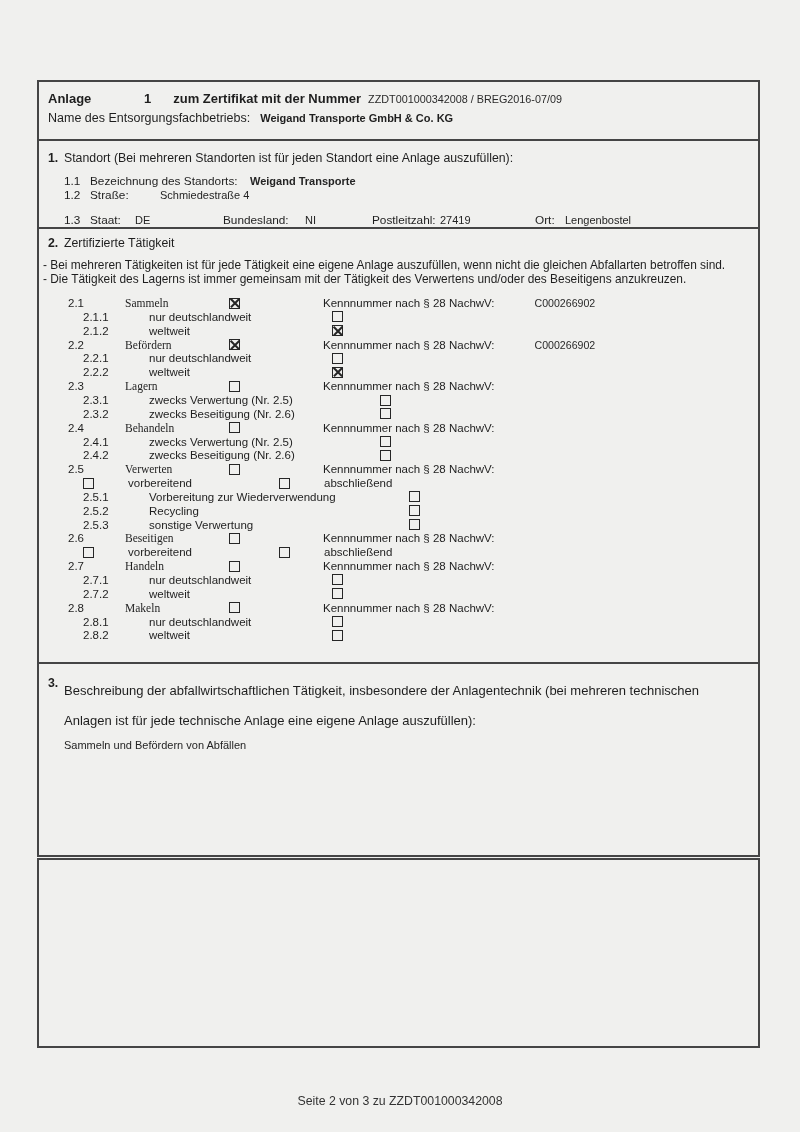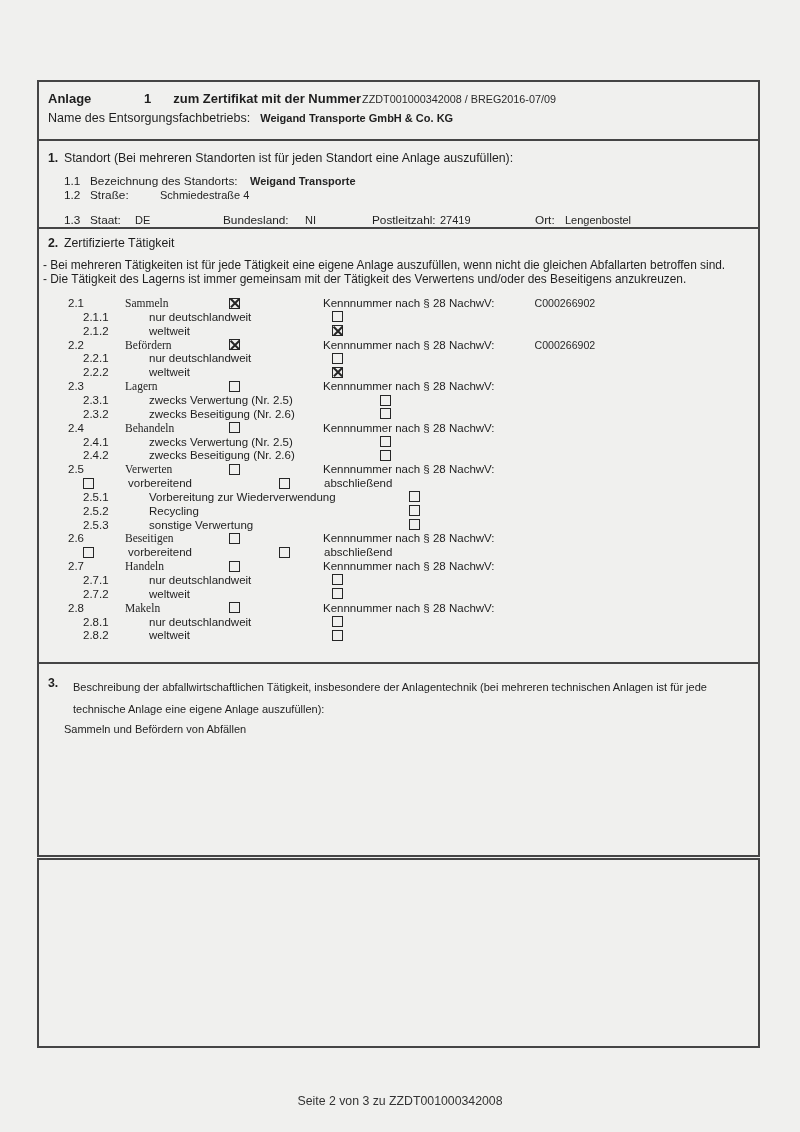--- a/index.html
+++ b/index.html
@@ -20,21 +20,21 @@
     background:#f0f0ee;
     margin-top:-2px;
   }
   .box:first-child{margin-top:0;}
   
   .box-header{height:61px;padding:9px 0 0 9px;}
   .hline1{display:flex;align-items:center;font-size:13px;font-weight:bold;}
   .h-anlage{width:48px;}
   .h-num{margin-left:48px;}
   .h-rest{margin-left:22px;}
-  .h-cert{margin-left:1px;font-weight:normal;font-size:10.8px;color:#2a2a2a;}
+  .h-cert{margin-left:7px;font-weight:normal;font-size:10.8px;color:#2a2a2a;}
   .hline2{display:flex;align-items:baseline;font-size:12.5px;margin-top:5px;}
   .h-companyval{margin-left:10px;font-weight:bold;font-size:11px;}
   
   .sec-heading{display:flex;font-size:12.3px;margin-left:9px;}
   .sec-num{font-weight:bold;width:16px;flex:0 0 auto;}
   
   .box-s1{height:90px;padding-top:10px;}
   .s1rows{margin-left:25px;margin-top:9px;font-size:11.8px;}
   .s1row{display:flex;align-items:baseline;height:14px;}
   .r-num{width:26px;flex:0 0 auto;}
@@ -65,21 +65,21 @@
   .kennvalue{margin-left:12px;font-size:10.6px;color:#2a2a2a;}
   .sub{margin-left:15px;}
   .cnum2{width:38px;flex:0 0 auto;}
   .clabelA{width:155px;flex:0 0 auto;}
   .clabelB{width:203px;flex:0 0 auto;}
   .clabelC{width:232px;flex:0 0 auto;}
   .pairleft{margin-left:6px;width:123px;flex:0 0 auto;}
   .pairright{margin-left:6px;}
   
   .box-s3{height:195px;padding-top:12px;}
-  .s3-title{font-size:11px;line-height:22px;width:640px;margin-left:9px;}
+  .s3-title{font-size:13px;line-height:30px;width:640px;}
   .s3-value{margin-left:25px;margin-top:3px;font-size:11px;color:#242424;}
   
   .box-empty{height:190px;margin-top:1px;}
   
   .footer{
     position:absolute;left:0;top:1094px;width:800px;
     text-align:center;font-size:12.3px;color:#333;
   }
 </style>
 </head>

